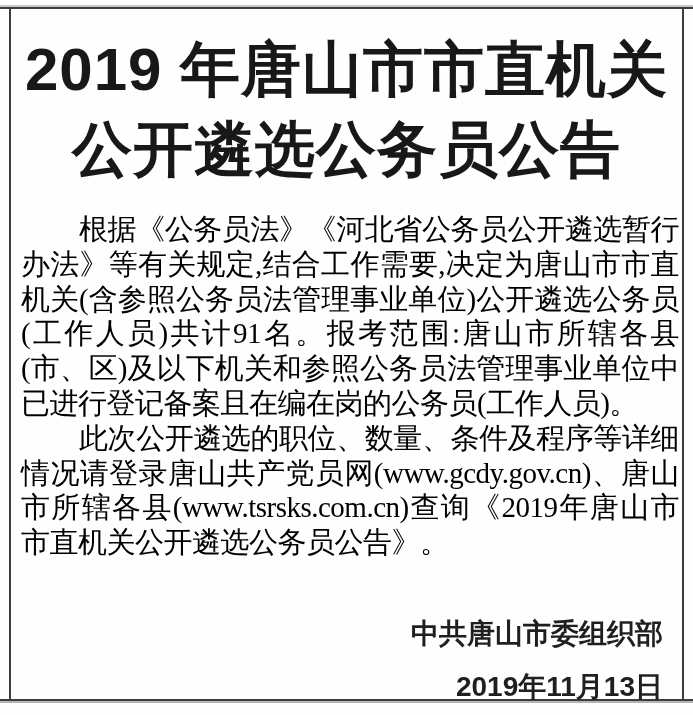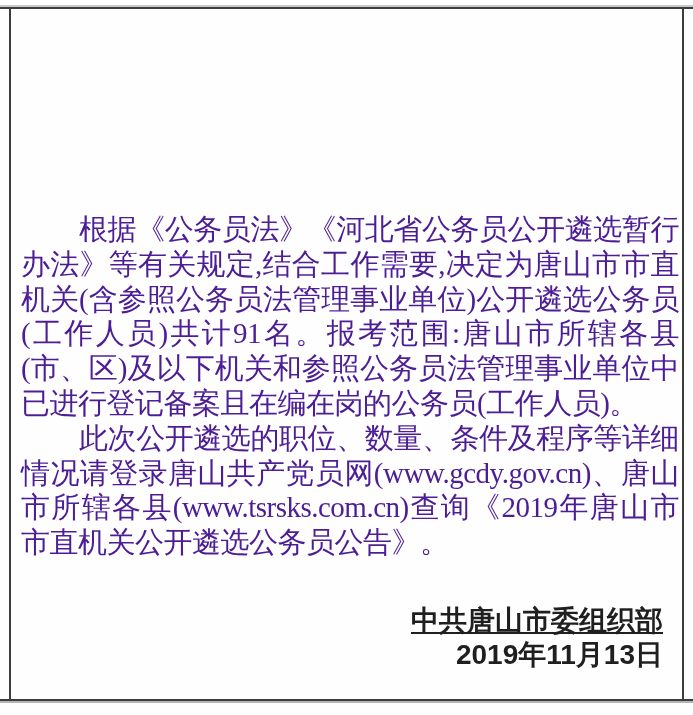--- a/index.html
+++ b/index.html
@@ -46,54 +46,58 @@
     font-weight: 900;
     font-size: 60px;
     line-height: 80px;
     letter-spacing: 1px;
   }
   .body-block {
     position: absolute;
     top: 212px;
     left: 21px;
     right: 14px;
-    color: #4c1d95;
+    color: #000000;
     font-family: "Liberation Serif", serif;
     font-size: 29px;
     line-height: 34.8px;
     letter-spacing: -0.5px;
     text-align: justify;
   }
   .body-block p {
     margin: 0;
     text-indent: 2em;
   }
   .sig-org, .sig-date {
     position: absolute;
     right: 30px;
     color: #1f1f1f;
     font-family: "Liberation Sans", sans-serif;
     font-weight: bold;
     font-size: 28px;
     line-height: 30px;
     white-space: nowrap;
   }
-  .sig-org { top: 606px; text-decoration: underline; }
-  .sig-date { top: 640px; }
+  .sig-org { top: 619px; }
+  .sig-date { top: 672px; }
 </style>
 </head>
 <body>
 
 <div class="page">
 
   <div class="rule-h rule-h-top"></div>
   <div class="rule-h rule-h-bottom"></div>
   <div class="rule-v rule-v-left"></div>
   <div class="rule-v rule-v-right"></div>
 
+  <div class="title-block">
+    <div>2019 年唐山市市直机关</div>
+    <div>公开遴选公务员公告</div>
+  </div>
 
   <div class="body-block">
     <p>根据《公务员法》《河北省公务员公开遴选暂行办法》等有关规定,结合工作需要,决定为唐山市市直机关(含参照公务员法管理事业单位)公开遴选公务员(工作人员)共计91名。报考范围:唐山市所辖各县(市、区)及以下机关和参照公务员法管理事业单位中已进行登记备案且在编在岗的公务员(工作人员)。</p>
     <p>此次公开遴选的职位、数量、条件及程序等详细情况请登录唐山共产党员网(www.gcdy.gov.cn)、唐山市所辖各县(www.tsrsks.com.cn)查询《2019年唐山市市直机关公开遴选公务员公告》。</p>
   </div>
 
   <div class="sig-org">中共唐山市委组织部</div>
   <div class="sig-date">2019年11月13日</div>
 
 </div>

